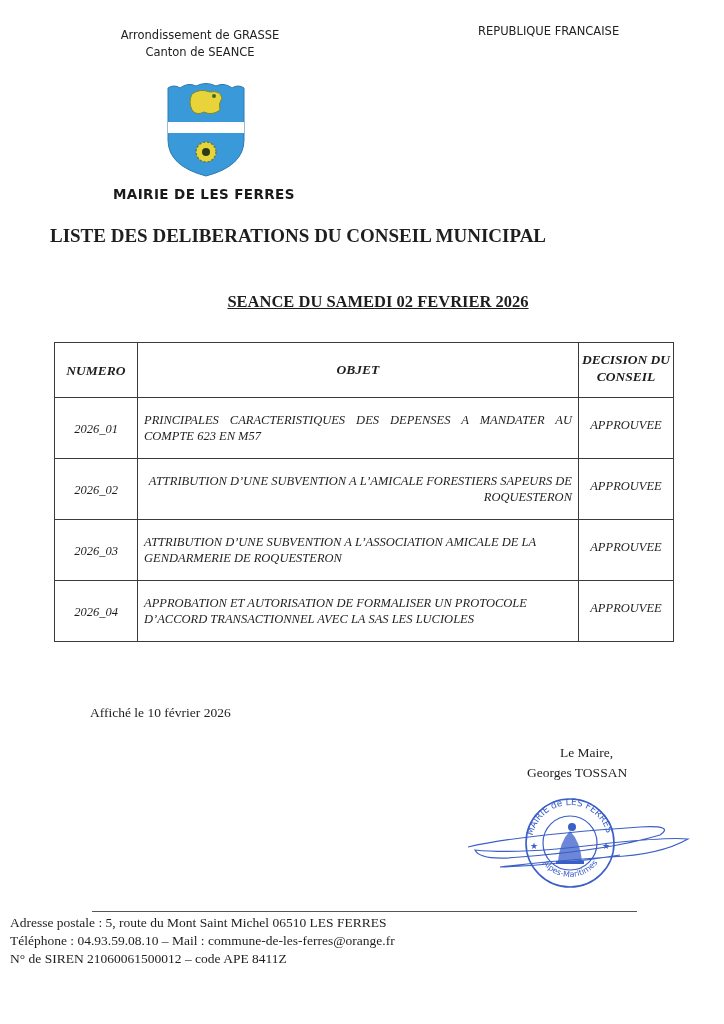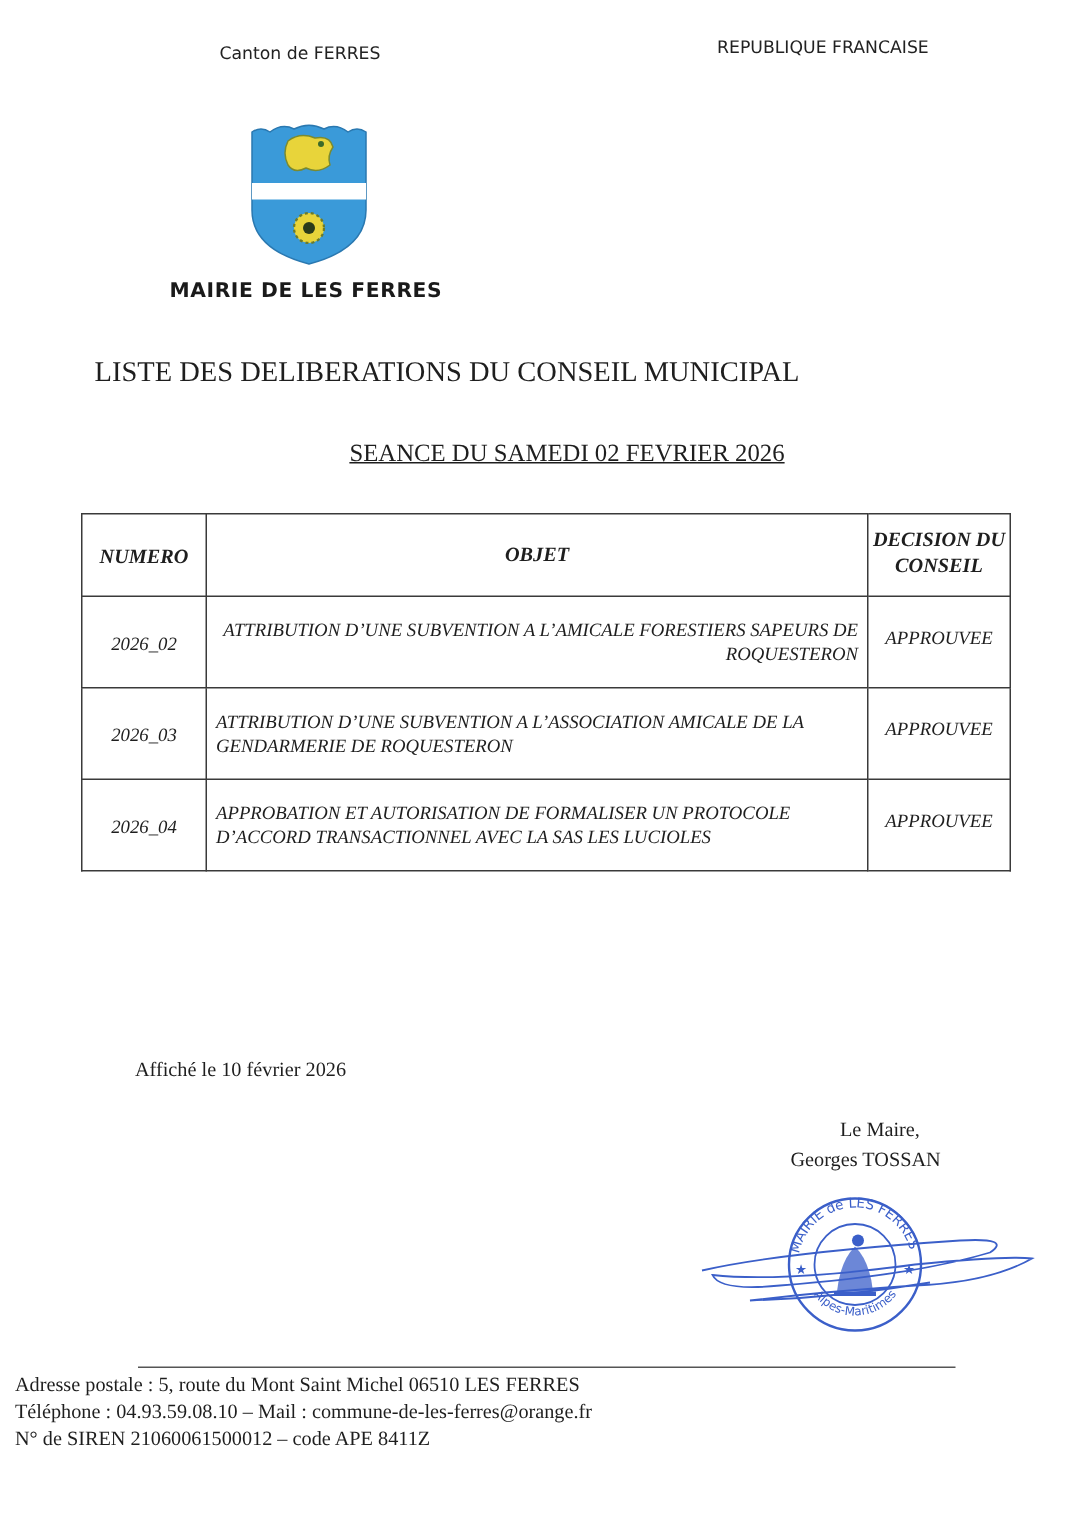--- a/index.html
+++ b/index.html
@@ -6,24 +6,24 @@
   body {
     width: 724px; height: 1024px; background: #ffffff; position: relative;
     font-family: "Liberation Serif", serif; color: #1e1e1e; overflow: hidden;
   }
   .abs { position: absolute; }
   .comic { font-family: "DejaVu Sans", sans-serif; }
   #arr { left: 105px; top: 27px; width: 190px; text-align: center; font-size: 11.5px; line-height: 17px; color:#222; }
   #rep { left: 478px; top: 24px; font-size: 11.5px; color:#222; }
   #crest { left: 164px; top: 82px; width: 84px; height: 96px; }
   #mairie { left: 113px; top: 186px; font-size: 13.5px; font-weight: bold; letter-spacing: 0.4px; color:#1a1a1a; }
-  #title { left: 0; width: 596px; top: 238px; text-align: center; font-size: 19px; padding-left: 0px; }
+  #title { left: 0; width: 596px; top: 225px; text-align: center; font-size: 19px; padding-left: 0px; font-weight: bold; }
   #title span { margin-left: 0px; }
   #seance { left: 0; width: 724px; top: 292px; text-align: center; font-size: 16.5px; }
-  #seance span { text-decoration: underline; margin-left: 32px; }
+  #seance span { text-decoration: underline; margin-left: 32px; font-weight: bold; }
 
   table#delibs {
     position: absolute; left: 54px; top: 342px; width: 620px;
     border-collapse: collapse; font-size: 12.5px; font-style: italic;
   }
   #delibs th, #delibs td { border: 1px solid #3a3a3a; }
   #delibs th { height: 46px; font-weight: bold; font-size: 13.5px; text-align: center; line-height: 17px; }
   #delibs td { height: 52px; vertical-align: middle; }
   #delibs .c1 { width: 80px; text-align: center; }
   #delibs .c2 { width: 428px; padding: 4px 6px; text-align: justify; line-height: 16px; }
@@ -35,21 +35,22 @@
   #maire-name { left: 527px; top: 765px; font-size: 13.5px; }
   #stamp { left: 460px; top: 795px; width: 230px; height: 95px; }
   #rule { left: 92px; top: 911px; width: 545px; height: 0; border-top: 1px solid #555; }
   #footer { left: 0; width: 724px; top: 914px; text-align: left; font-size: 13.5px; line-height: 18px; }
   #footer div { margin-left: 10px; }
 </style>
 </head>
 <body>
 
 <div class="abs comic" id="arr">
-  <div>Canton de FERRES</div>
+  <div>Arrondissement de GRASSE</div>
+  <div>Canton de SEANCE</div>
 </div>
 <div class="abs comic" id="rep">REPUBLIQUE FRANCAISE</div>
 
 <svg class="abs" id="crest" viewBox="0 0 84 96">
   <path d="M4 6 Q10 2 16 6 Q24 0 32 4 Q42 -1 52 4 Q60 0 68 6 Q74 2 80 6 L80 58 Q80 84 42 94 Q4 84 4 58 Z" fill="#3a9ad9" stroke="#2a78b0" stroke-width="1"></path>
   <rect x="4" y="40" width="76" height="11" fill="#ffffff"></rect>
   <g>
     <path d="M28 12 Q36 6 46 10 Q56 8 58 16 Q54 22 56 28 Q48 34 40 30 Q32 34 28 28 Q24 20 28 12 Z" fill="#e8d43a" stroke="#7a8a30" stroke-width="1"></path>
     <circle cx="50" cy="14" r="2" fill="#3b6a2a"></circle>
   </g>
@@ -66,20 +67,25 @@
 
 <table id="delibs">
   <thead>
     <tr>
       <th class="c1">NUMERO</th>
       <th class="c2" style="text-align:center">OBJET</th>
       <th class="c3"><span>DECISION DU CONSEIL</span></th>
     </tr>
   </thead>
   <tbody>
+    <tr>
+      <td class="c1">2026_01</td>
+      <td class="c2">PRINCIPALES CARACTERISTIQUES DES DEPENSES A MANDATER AU COMPTE 623 EN M57</td>
+      <td class="c3">APPROUVEE</td>
+    </tr>
     <tr>
       <td class="c1">2026_02</td>
       <td class="c2" style="text-align:right">ATTRIBUTION D’UNE SUBVENTION A L’AMICALE FORESTIERS SAPEURS DE ROQUESTERON</td>
       <td class="c3">APPROUVEE</td>
     </tr>
     <tr>
       <td class="c1">2026_03</td>
       <td class="c2" style="text-align:left">ATTRIBUTION D’UNE SUBVENTION A L’ASSOCIATION AMICALE DE LA GENDARMERIE DE ROQUESTERON</td>
       <td class="c3">APPROUVEE</td>
     </tr>

